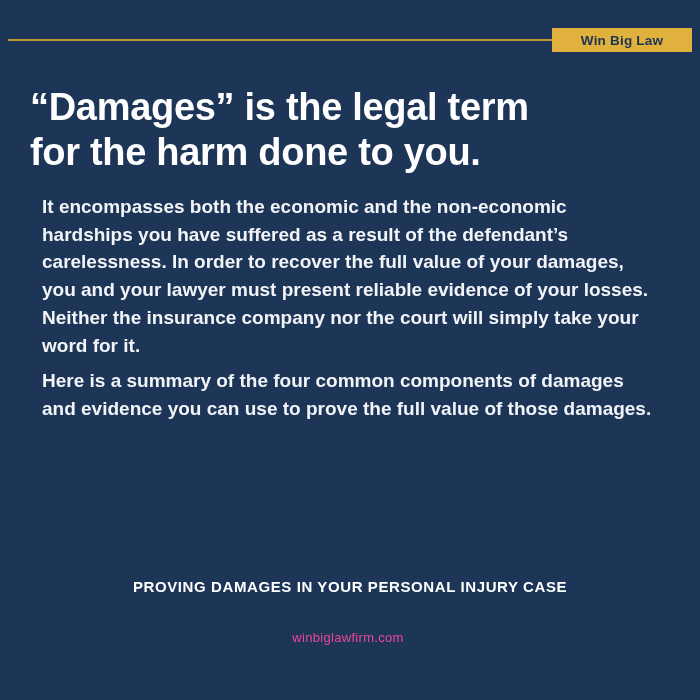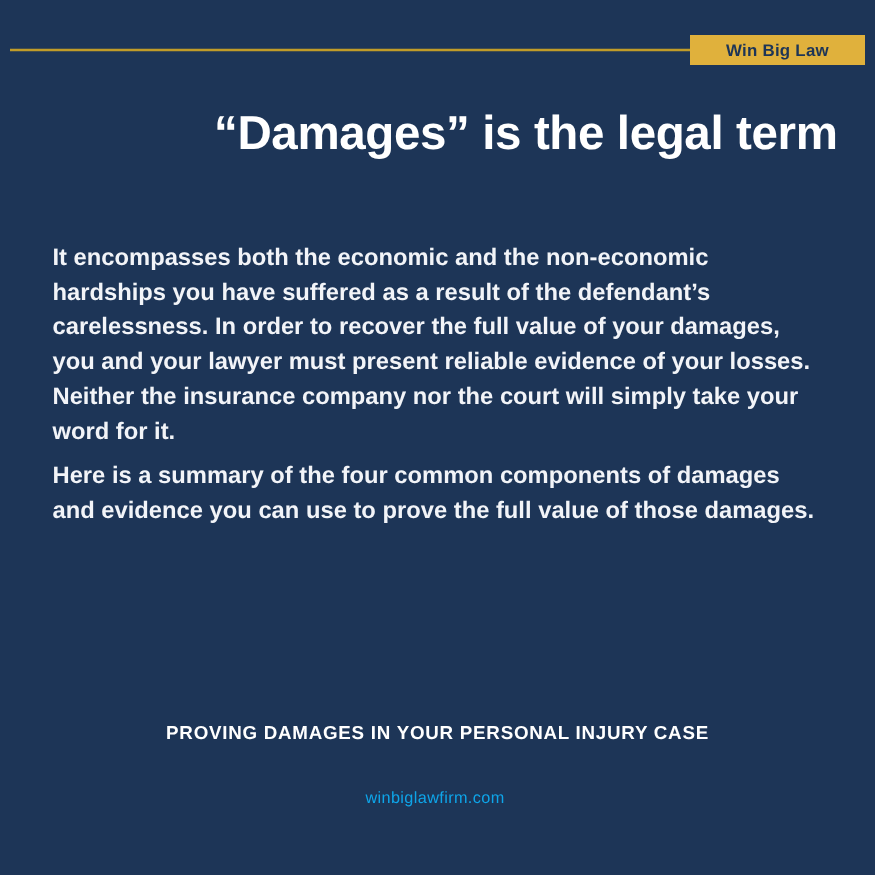--- a/index.html
+++ b/index.html
@@ -53,21 +53,21 @@
     justify-content: center;
     padding: 12px 16px;
     box-sizing: border-box;
   }
   
   .headline {
     position: absolute;
     top: 85px;
     left: 30px;
     right: 30px;
-    text-align: right;
+    text-align: left;
     color: #ffffff;
     font-size: 38px;
     line-height: 1.18;
     font-weight: 700;
     letter-spacing: -0.3px;
   }
   
   .body-block {
     position: absolute;
     top: 193px;
@@ -95,38 +95,39 @@
     font-size: 15px;
     font-weight: 700;
     letter-spacing: 0.6px;
   }
   .footer-url {
     position: absolute;
     left: 0;
     right: 4px;
     top: 630px;
     text-align: center;
-    color: #0ea5e9;
+    color: #ec4899;
     font-size: 13px;
     font-weight: 400;
     letter-spacing: 0.3px;
   }
 </style>
 </head>
 <body>
 
 <div class="slide">
 
   <div class="topbar">
     <div class="topbar-rule"></div>
     <div class="brand-badge">Win Big Law</div>
   </div>
 
   <div class="headline">
     <div>“Damages” is the legal term</div>
+    <div>for the harm done to you.</div>
   </div>
 
   <div class="body-block">
     <p class="para">It encompasses both the economic and the non-economic hardships you have suffered as a result of the defendant’s carelessness.  In order to recover the full value of your damages, you and your lawyer must present reliable evidence of your losses. Neither the insurance company nor the court will simply take your word for it.</p>
     <p class="para">Here is a summary of the four common components of damages and evidence you can use to prove the full value of those damages.</p>
   </div>
 
   <div class="footer-title">PROVING DAMAGES IN YOUR PERSONAL INJURY CASE</div>
 
   <div class="footer-url">winbiglawfirm.com</div>

